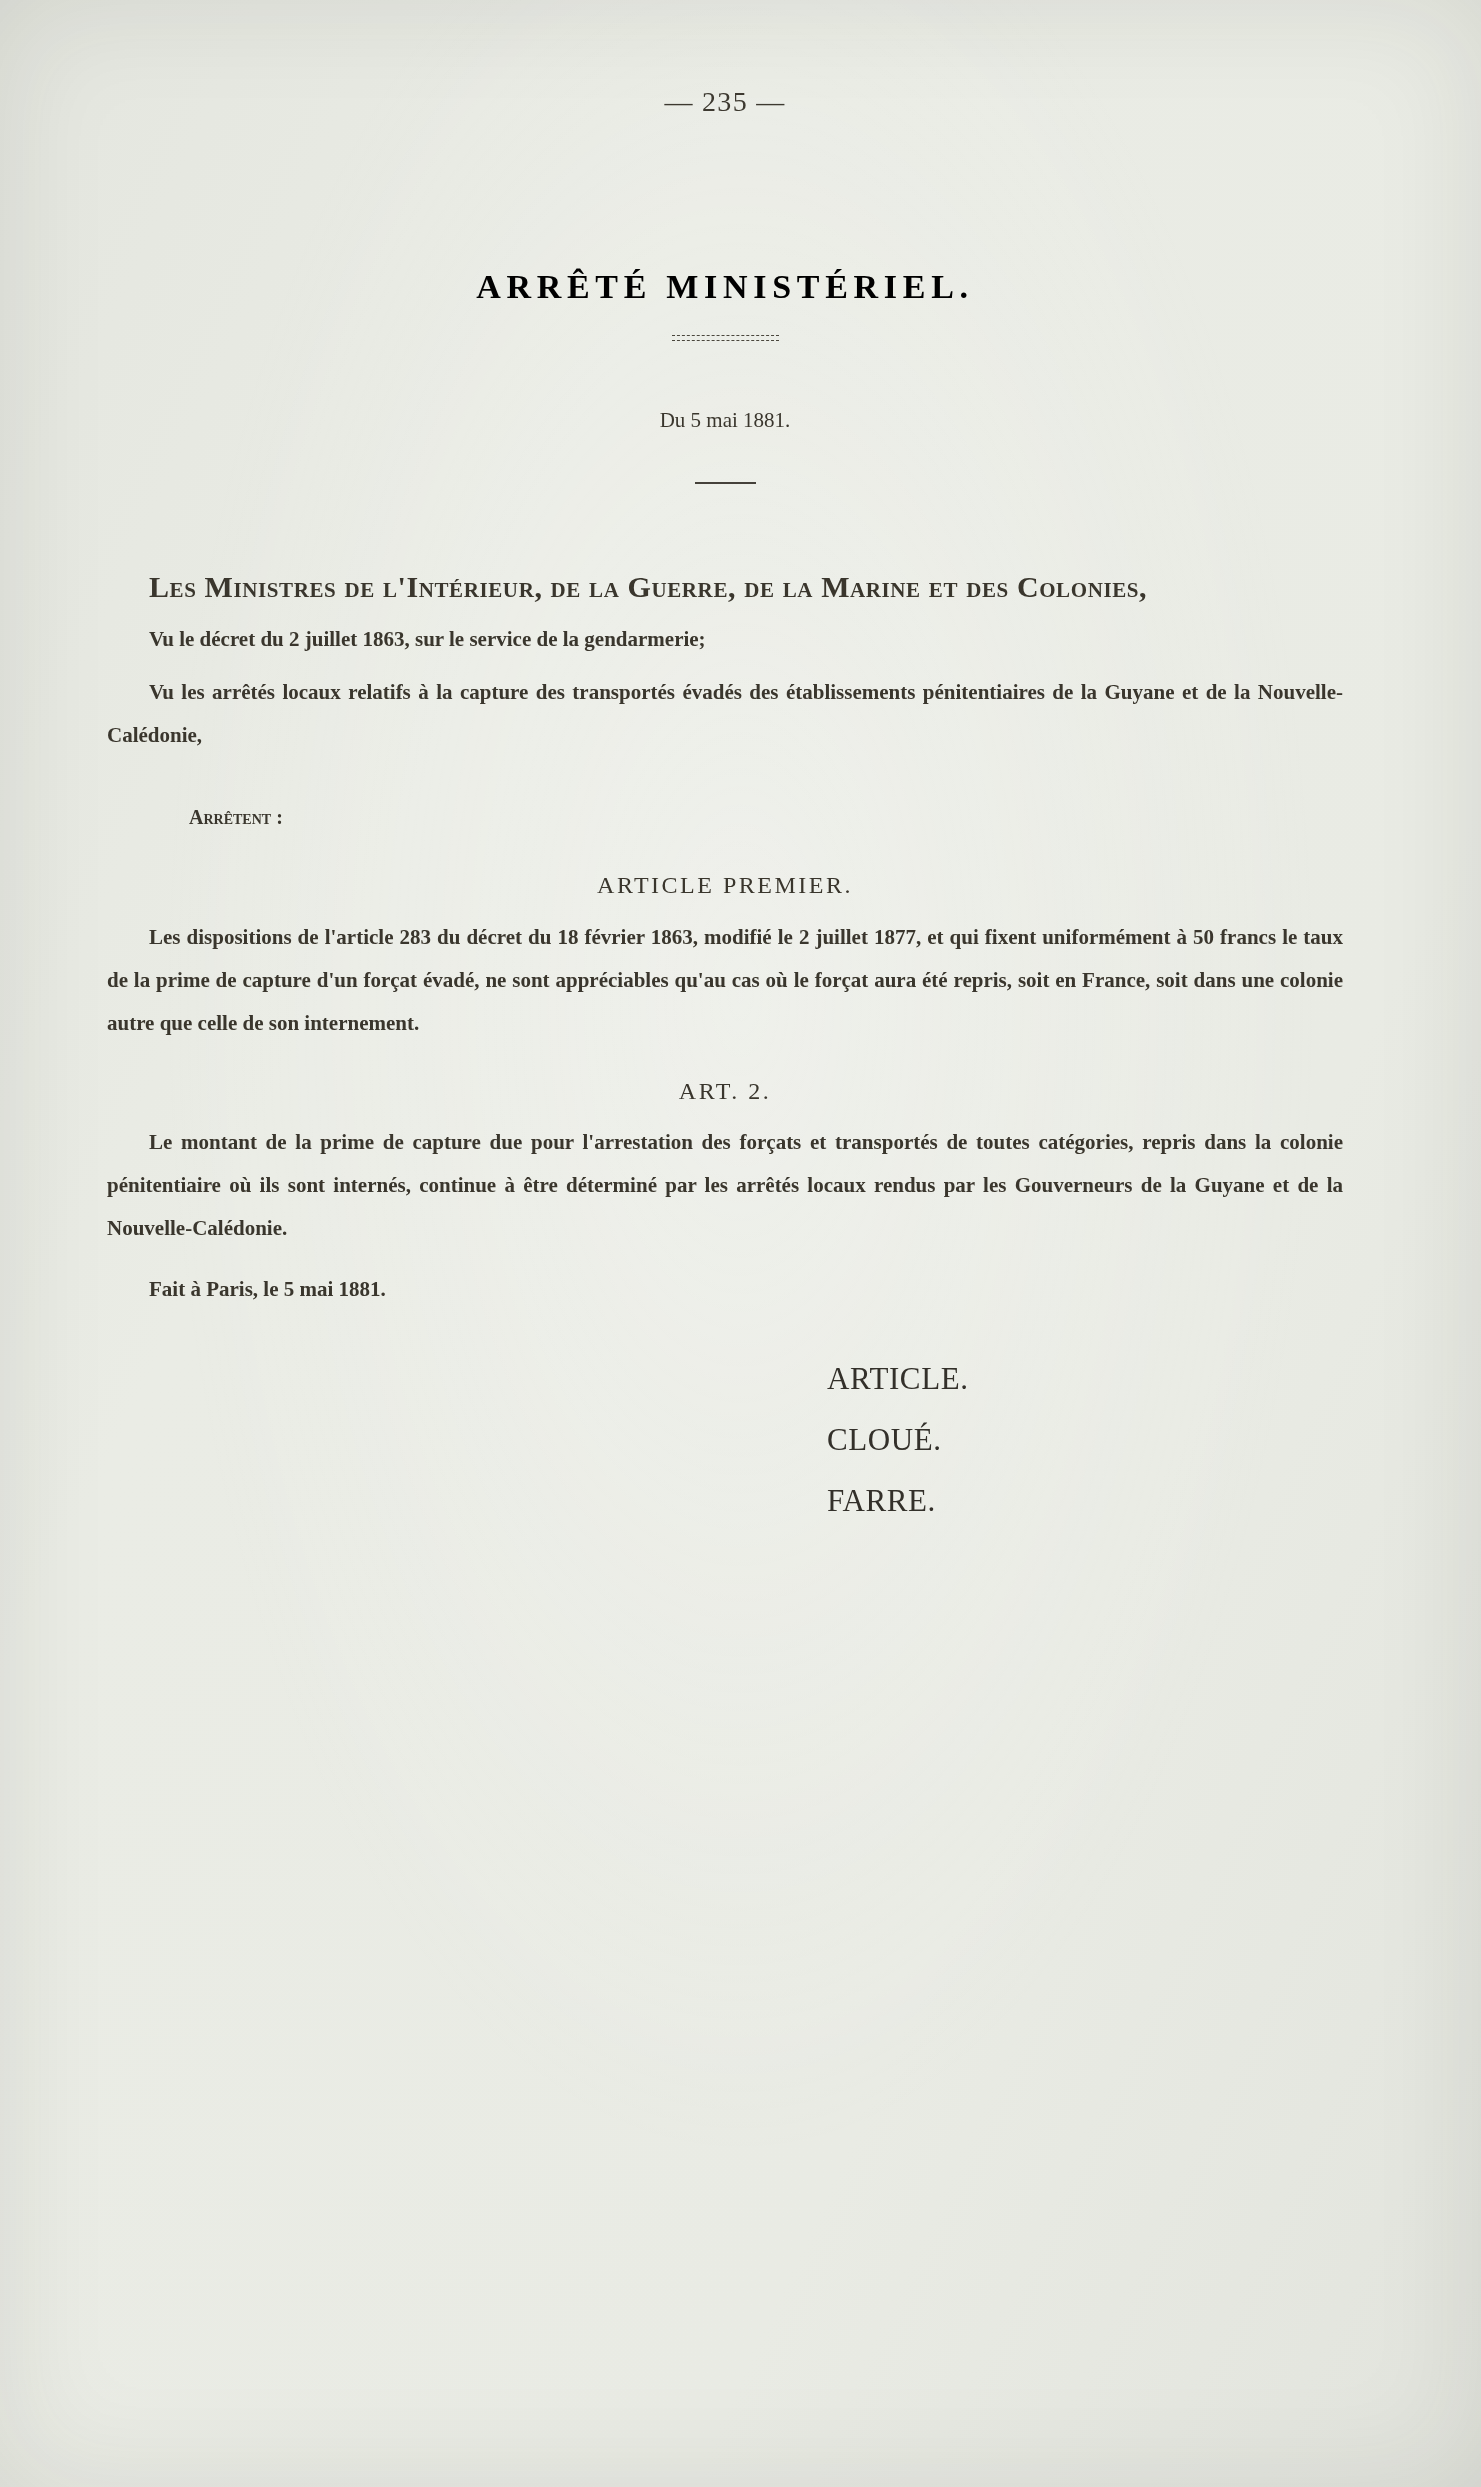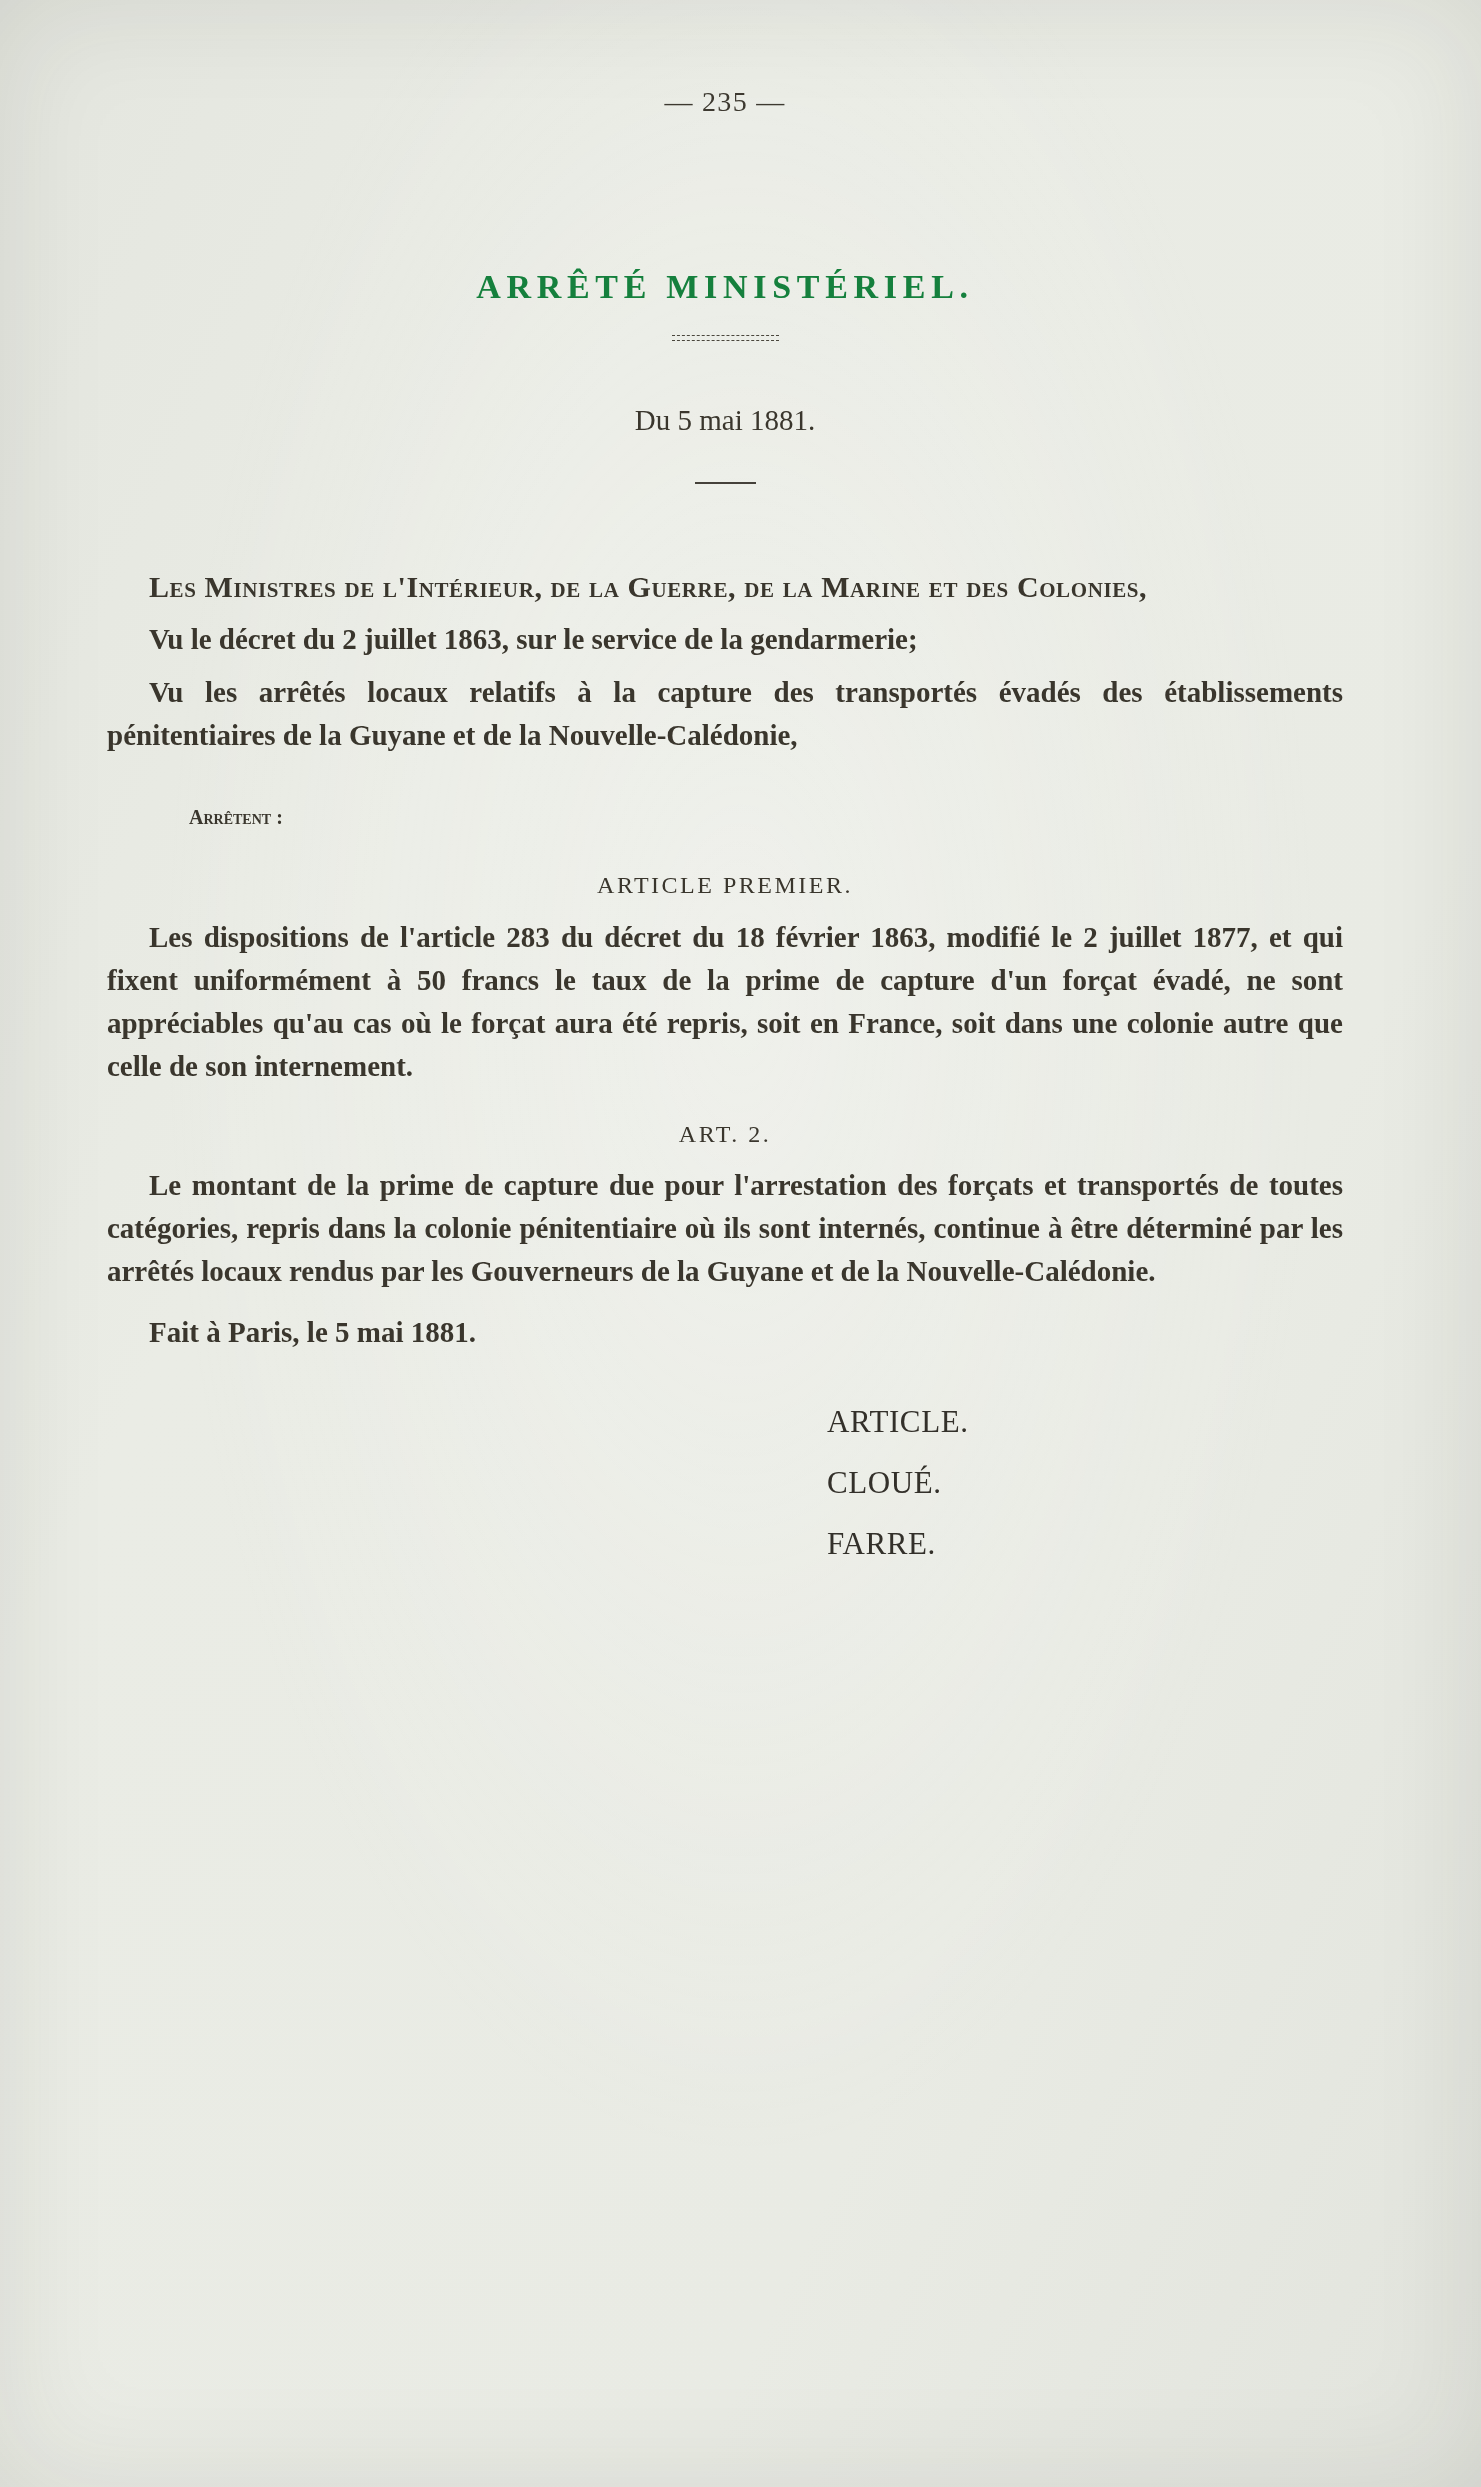--- a/index.html
+++ b/index.html
@@ -31,42 +31,42 @@
     font-size: 28px;
     letter-spacing: 1.3px;
     color: #3d3930;
   }
   .title {
     margin: 150px 0 0 0;
     text-align: center;
     font-size: 34px;
     font-weight: bold;
     letter-spacing: 5.7px;
-    color: #15803d;
+    color: #000000;
   }
   .rule-double {
     width: 107px;
     height: 4.4px;
     margin: 29px auto 0 auto;
     border-top: 1.9px dashed #4a463c;
     border-bottom: 1.3px dashed #4a463c;
   }
   .date-line {
     margin: 58px 0 0 0;
     text-align: center;
     font-size: 30px;
     color: #36322a;
   }
   .rule-short {
     width: 61px;
     margin: 40px auto 0 auto;
     border-top: 2.5px solid #45413a;
   }
   .body-text {
-    font-size: 29px;
+    font-size: 21px;
     line-height: 43px;
     color: #3a362d;
   }
   p {
     margin: 0;
     font-weight: bold;
   }
   .ministers {
     margin-top: 81px;
     font-variant: small-caps;

